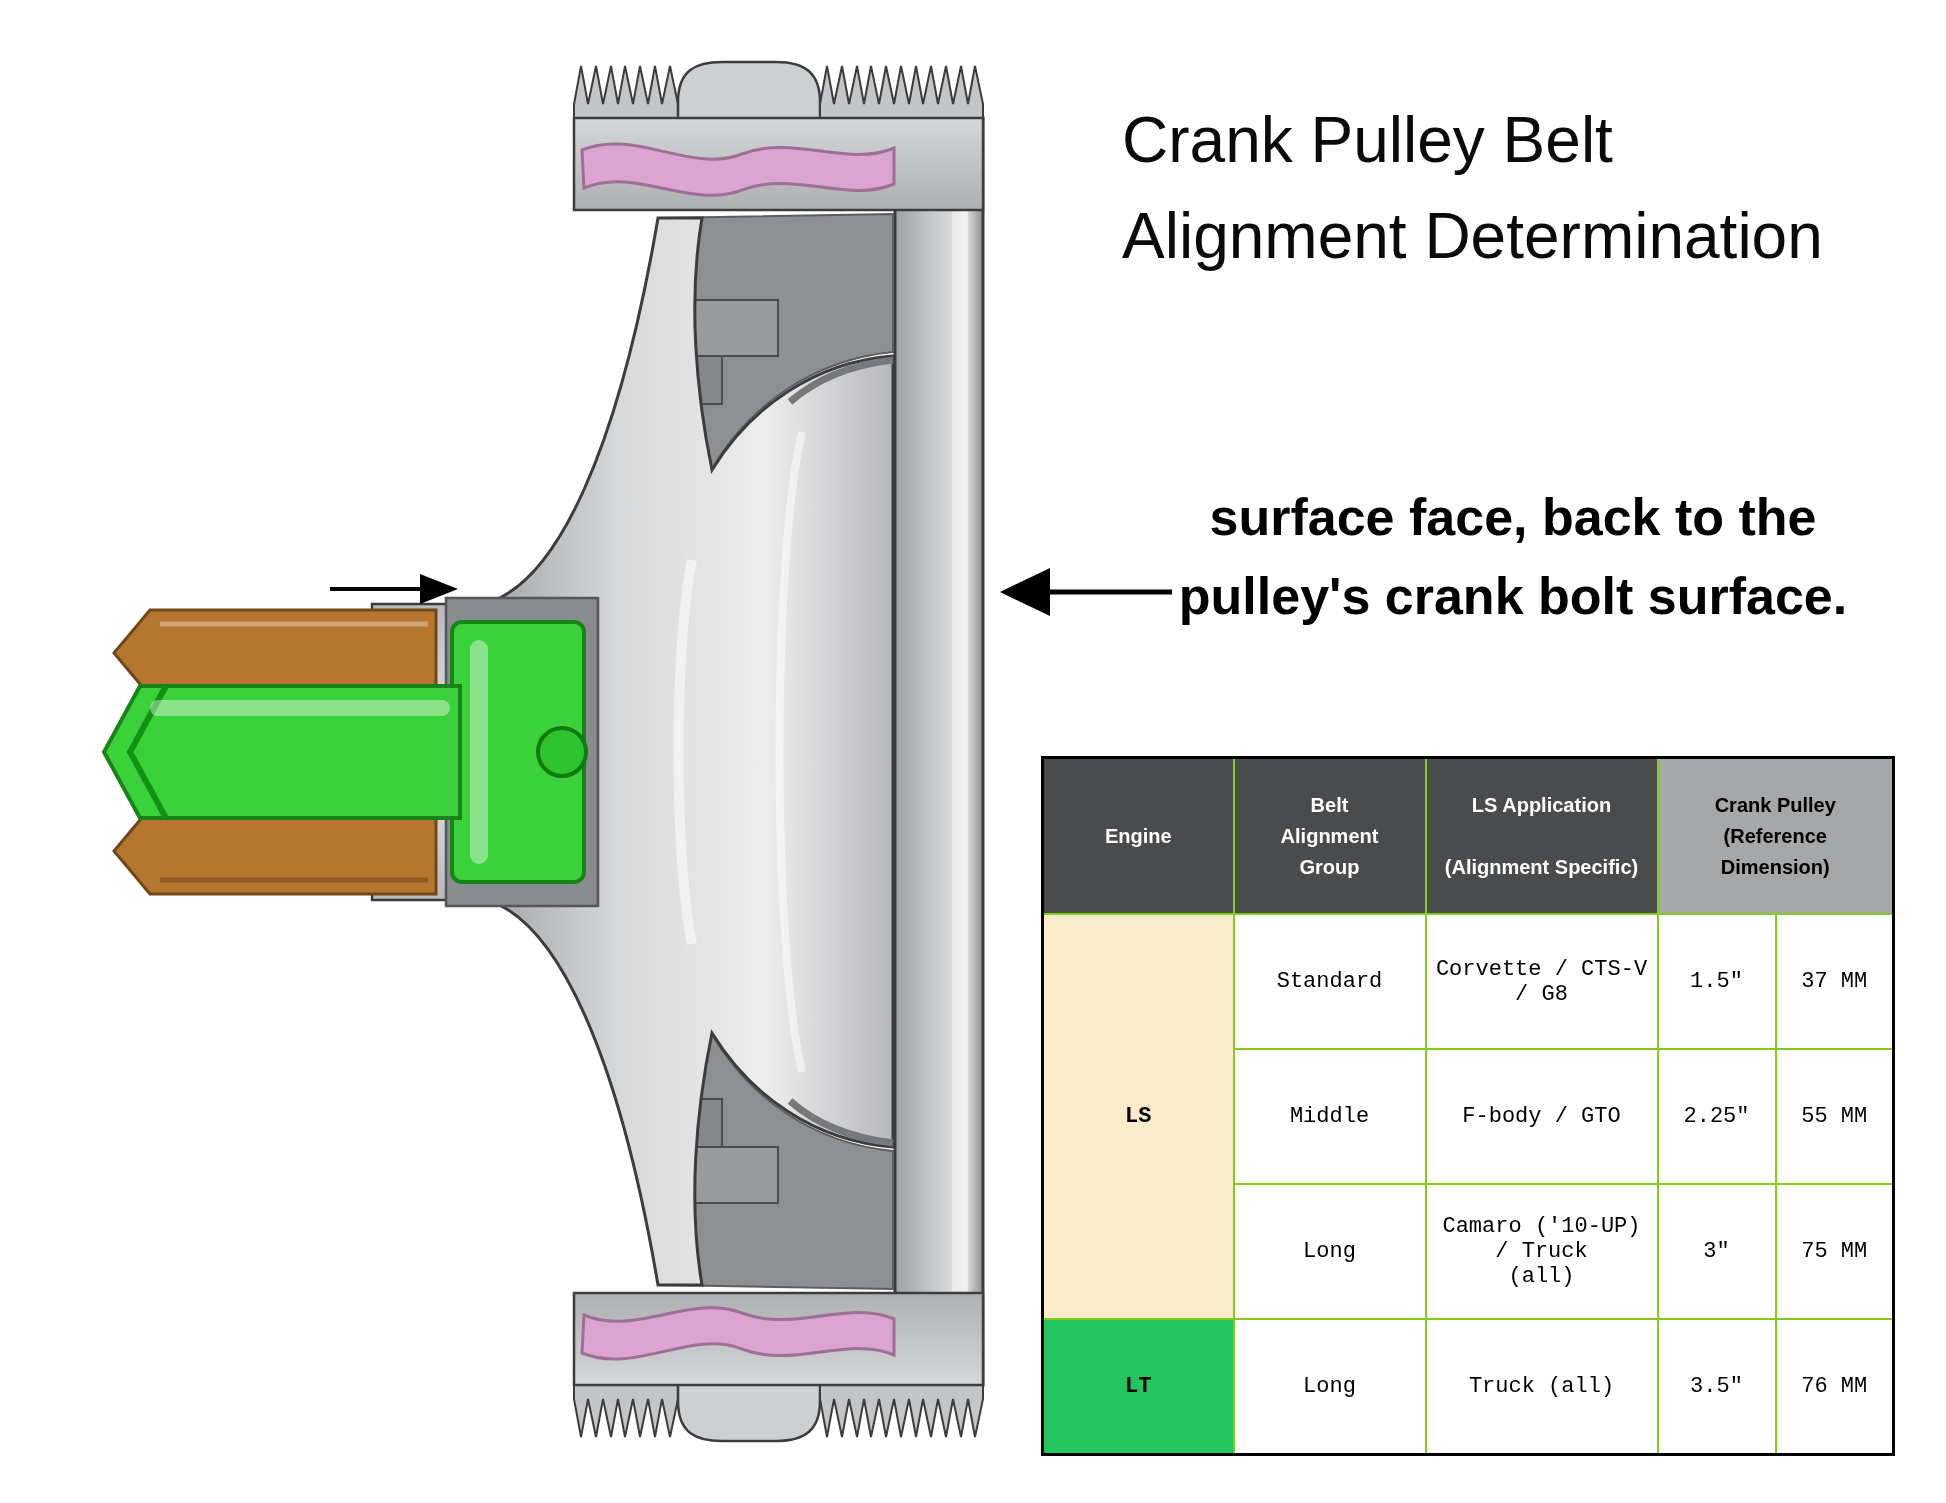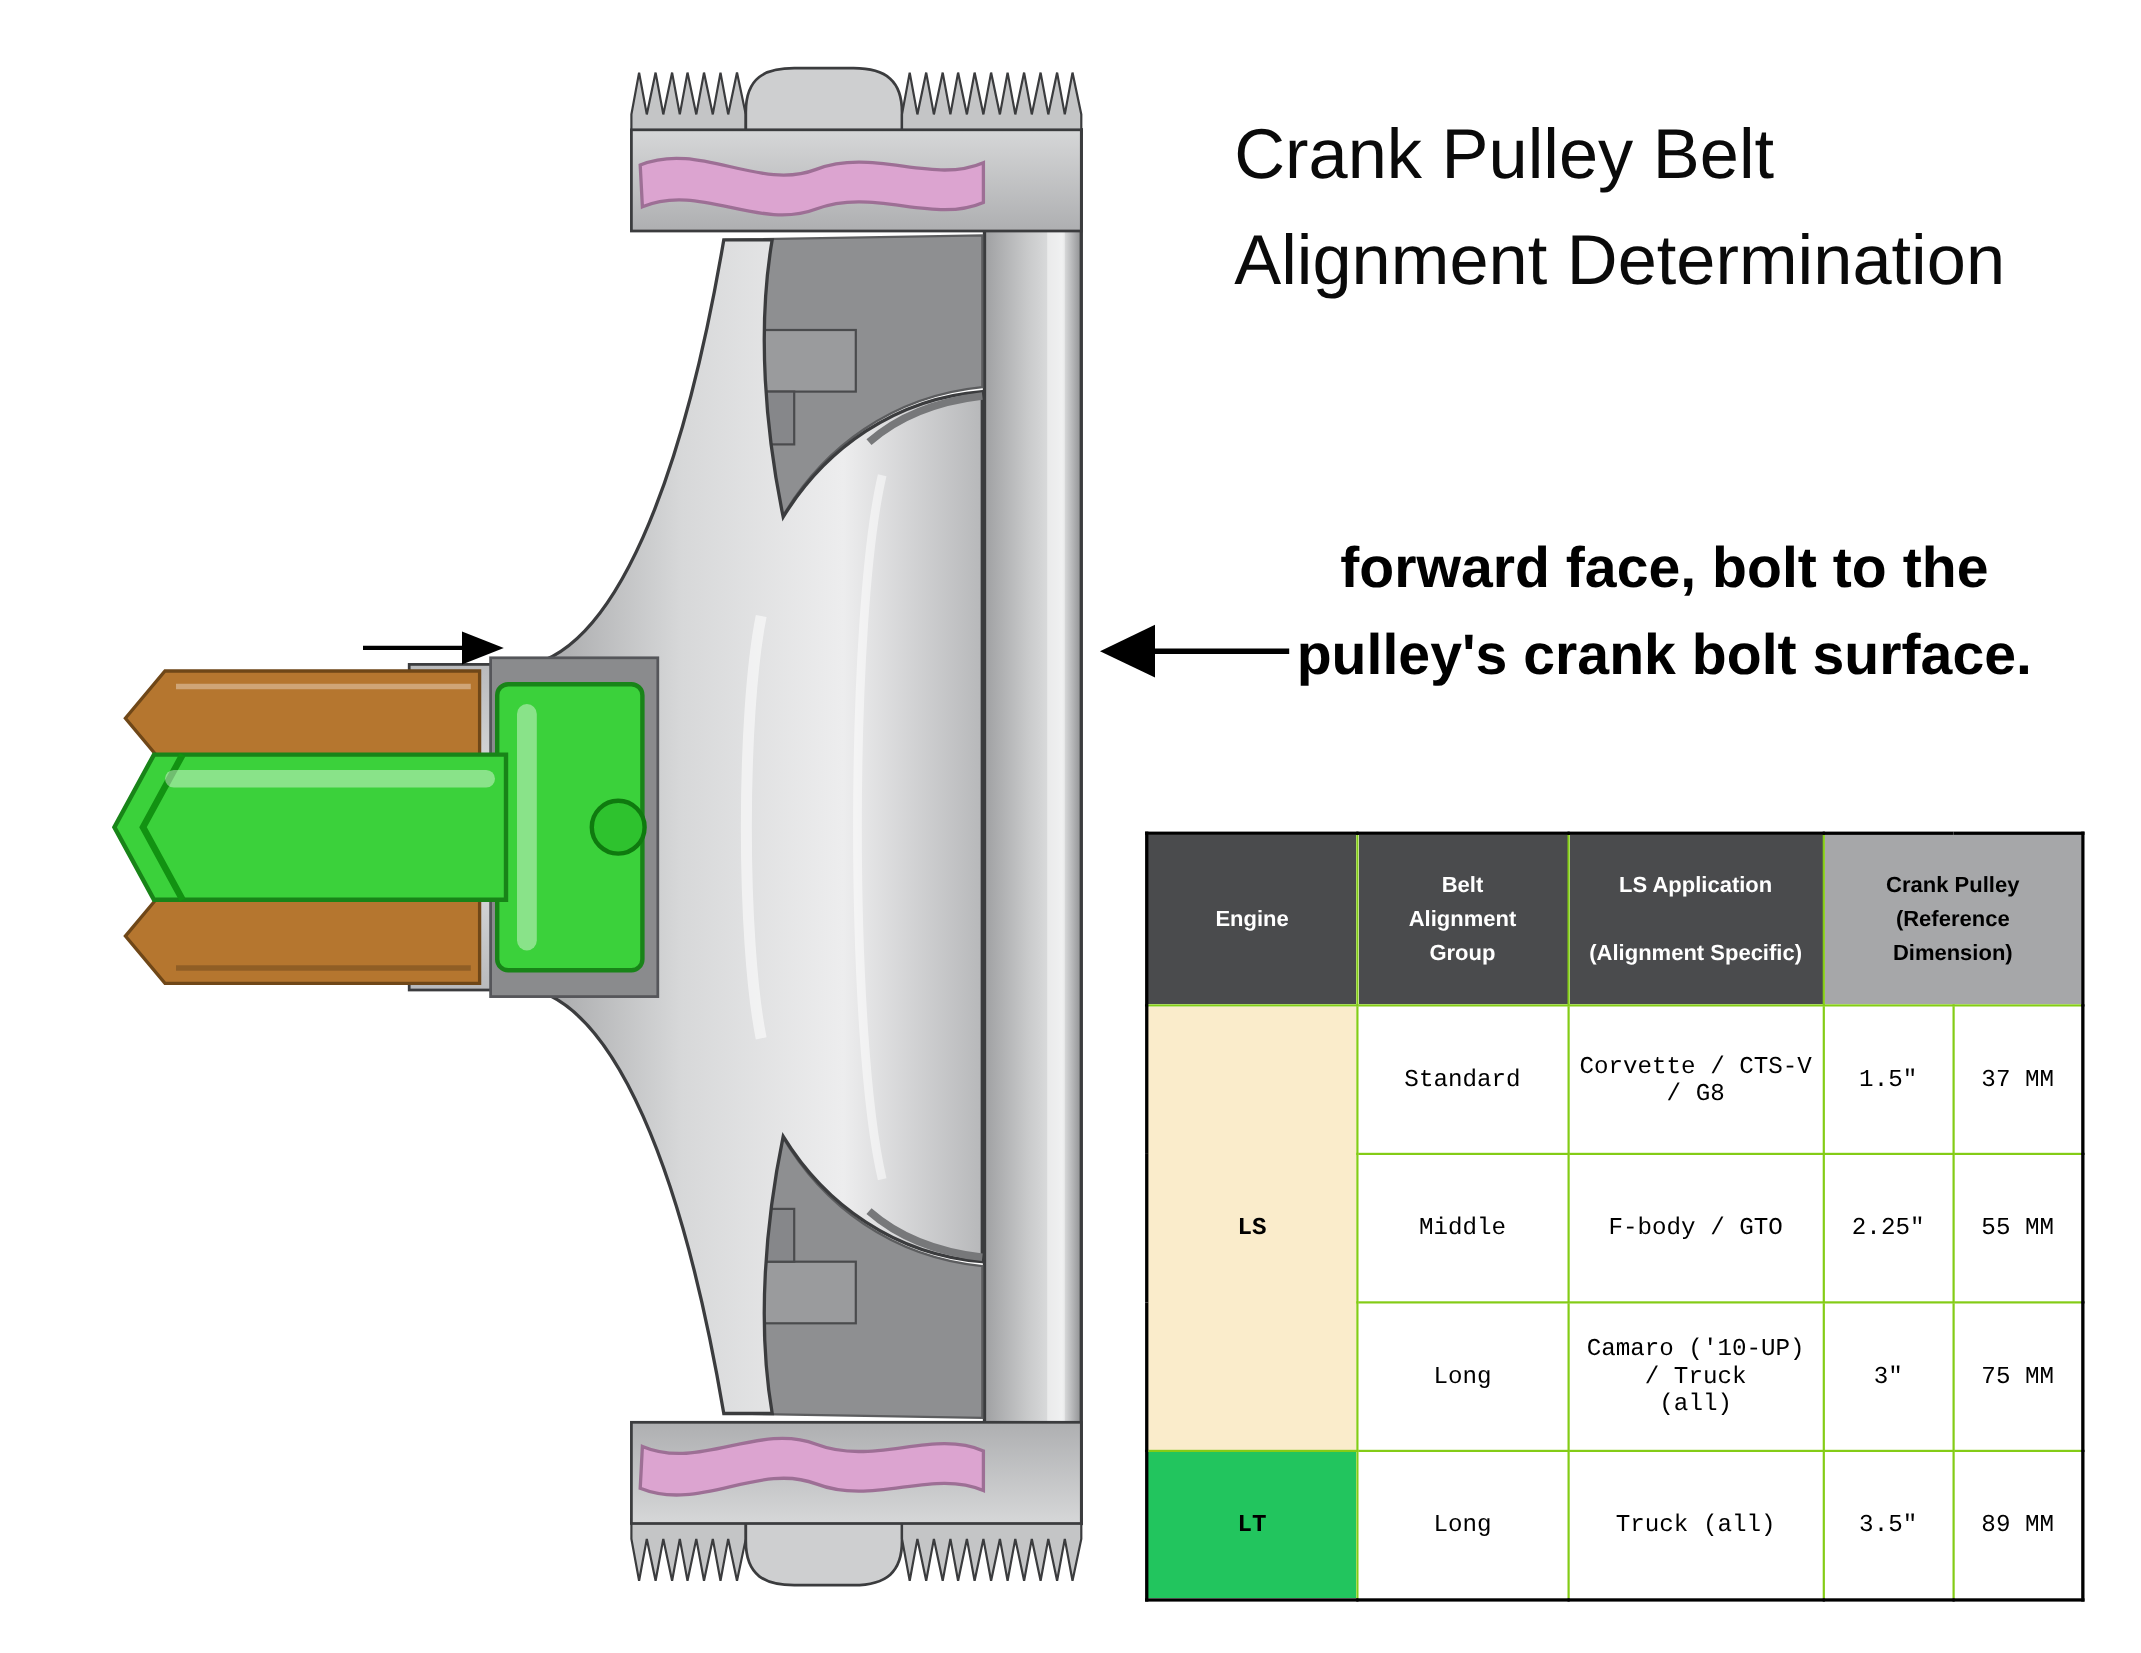--- a/index.html
+++ b/index.html
@@ -121,21 +121,21 @@
       <polygon points="1050,568 1000,592 1050,616" fill="#000"></polygon>
     </g>
   </svg>
 
   <div class="title">
     <div>Crank Pulley Belt</div>
     <div>Alignment Determination</div>
   </div>
 
   <div class="annotation">
-    <div>forward face, bolt to the</div>
+    <div>surface face, back to the</div>
     <div>pulley's crank bolt surface.</div>
   </div>
 
   <table class="data-table">
     <colgroup>
       <col style="width:191px">
         <col style="width:192px">
         <col style="width:232px">
       <col style="width:118px">
         <col style="width:118px">
@@ -172,18 +172,18 @@
         <td>Camaro ('10-UP) / Truck
 (all)</td>
         <td>3"</td>
         <td>75 MM</td>
       </tr>
       <tr>
         <td class="engine-cell" style="background-color: #22c55e;">LT</td>
         <td>Long</td>
         <td>Truck (all)</td>
         <td>3.5"</td>
-        <td>89 MM</td>
+        <td>76 MM</td>
       </tr>
     </tbody>
   </table>
 
 </div>
 
 </body></html>

